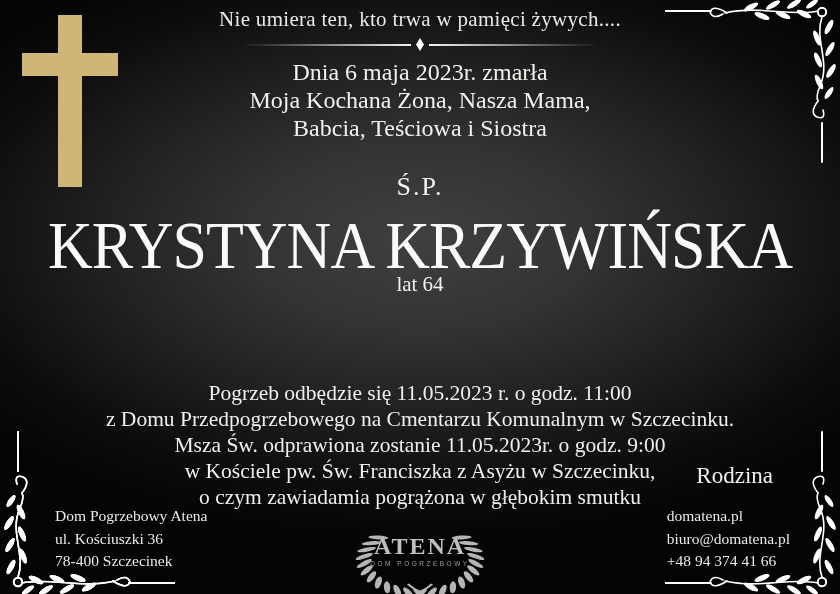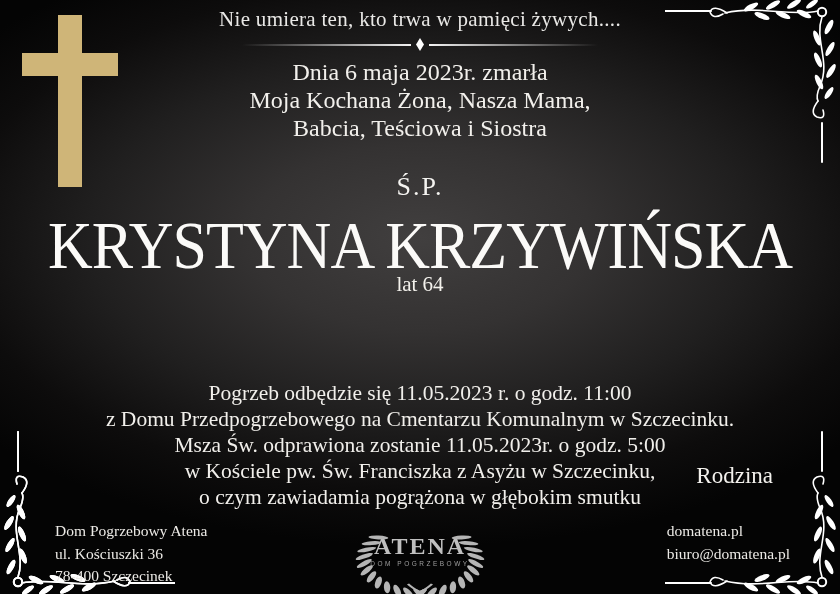--- a/index.html
+++ b/index.html
@@ -16,21 +16,21 @@
   .divider .ln.l{background:linear-gradient(to right, rgba(255,255,255,0), rgba(255,255,255,.95));}
   .divider .ln.r{background:linear-gradient(to left, rgba(255,255,255,0), rgba(255,255,255,.95));}
   .divider .diamond{width:8px;height:13px;margin:0 5px;background:#fff;
     clip-path:polygon(50% 0,100% 50%,50% 100%,0 50%);}
   .intro{top:58px;font-size:24px;line-height:28px;color:#f2f0ec;}
   .sp{top:172px;font-size:26px;letter-spacing:2px;color:#f5f4f1;text-align:center;}
   .name{top:210px;font-size:62px;letter-spacing:-1px;color:#fbfaf8;white-space:nowrap;transform:scaleY(1.1);transform-origin:50% 50%;}
   .age{top:272px;font-size:21px;}
   .details{top:332px;font-size:21.5px;line-height:26px;color:#f1efeb;margin-top:48px;}
   .signature{position:absolute;top:463px;right:67px;font-size:23px;color:#f3f1ed;}
-  .footer-col{position:absolute;top:505px;font-size:15.5px;line-height:22.5px;color:#eceae6;margin-top:15px;}
+  .footer-col{position:absolute;top:505px;font-size:15.5px;line-height:22.5px;color:#eceae6;}
   .footer-col.left{left:55px;text-align:left;}
   .footer-col.right{right:50px;}
   .cross{position:absolute;left:0;top:0;}
   .ornament{position:absolute;width:175px;height:165px;}
   .ornament.tr{top:0;right:0;}
   .ornament.bl{bottom:0;left:0;transform:rotate(180deg);}
   .ornament.br{bottom:0;right:0;transform:scaleY(-1);}
   .logo{position:absolute;left:50%;transform:translateX(-50%);bottom:0;width:160px;height:74px;overflow:hidden;}
 </style>
 </head>
@@ -112,36 +112,37 @@
     <div>Babcia, Teściowa i Siostra</div>
   </div>
 
   <div class="center sp">Ś.P.</div>
   <div class="center name">KRYSTYNA KRZYWIŃSKA</div>
   <div class="center age">lat 64</div>
 
   <div class="center details">
     <div>Pogrzeb odbędzie się 11.05.2023 r. o godz. 11:00</div>
     <div>z Domu Przedpogrzebowego na Cmentarzu Komunalnym w Szczecinku.</div>
-    <div>Msza Św. odprawiona zostanie 11.05.2023r. o godz. 5:00</div>
+    <div>Msza Św. odprawiona zostanie 11.05.2023r. o godz. 9:00</div>
     <div>w Kościele pw. Św. Franciszka z Asyżu w Szczecinku,</div>
     <div>o czym zawiadamia pogrążona w głębokim smutku</div>
   </div>
 
   <div class="signature">Rodzina</div>
 
   <div class="footer-col left">
     <div>Dom Pogrzebowy Atena</div>
     <div>ul. Kościuszki 36</div>
     <div>78-400 Szczecinek</div>
   </div>
 
   <div class="footer-col right">
     <div>domatena.pl</div>
     <div>biuro@domatena.pl</div>
+    <div>+48 94 374 41 66</div>
   </div>
 
   <div class="logo">
     <svg width="160" height="90" viewBox="0 0 160 90" aria-hidden="true">
       <g fill="#b5b5b5" stroke="none">
         <g transform="translate(80,40) scale(1,0.6)">
           <g id="wreath-half">
             <ellipse cx="0" cy="56" rx="3.2" ry="10" transform="rotate(38 0 56)"></ellipse>
             <use href="#wlf" transform="rotate(-12)"></use>
             <use href="#wlf" transform="rotate(-24)"></use>

